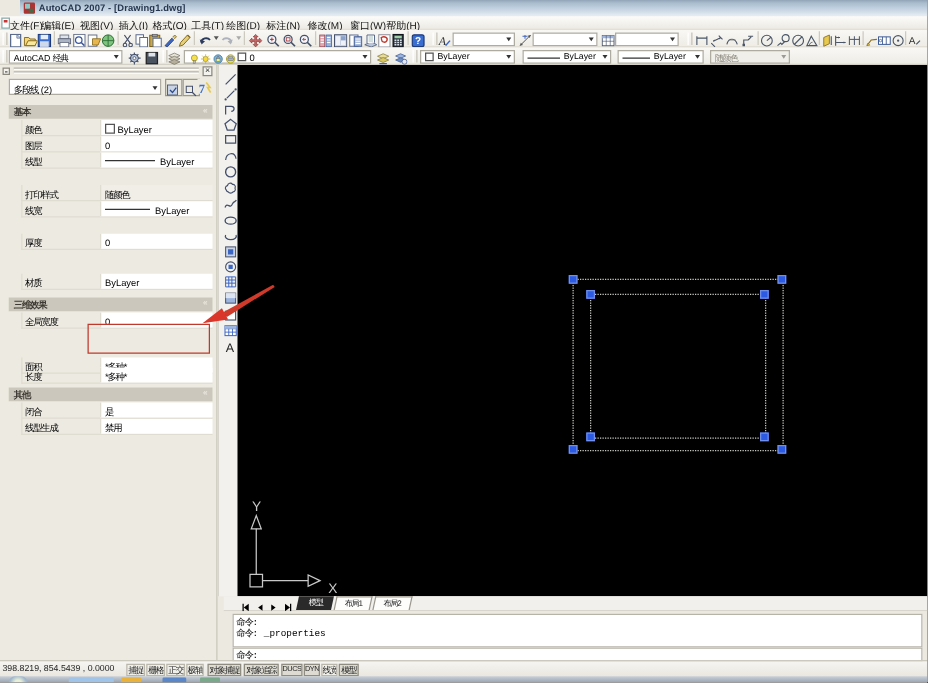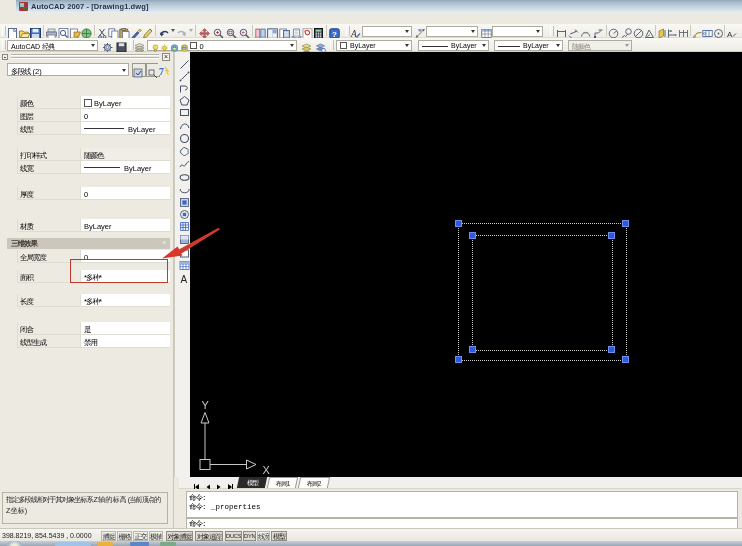--- a/index.html
+++ b/index.html
@@ -44,20 +44,36 @@
 .sbtn.on{background:#dedcd2;border-color:#8f8c81;}
 #task{left:0;top:541px;width:742px;height:5px;background:linear-gradient(#c9d0d7,#98a5b3);}
 .cjk{letter-spacing:-1px;}
 </style></head>
 <body>
 <div id="root">
 <div class="abs" id="titlebar">
       <div class="abs" id="adicon"></div>
       <div class="abs txt">AutoCAD 2007 - [Drawing1.dwg]</div>
     </div>
+<div class="abs" id="menubar">
+<div style="position:absolute;left:1px;top:1px;width:7px;height:9px;background:#fff;border:1px solid #8aa;box-sizing:border-box">
+        <div style="position:absolute;left:1px;top:1px;width:3px;height:2px;background:#c33"></div>
+      </div>
+<span class="mi" style="left:8px">文件(F)</span>
+<span class="mi" style="left:33px">编辑(E)</span>
+<span class="mi" style="left:64px">视图(V)</span>
+<span class="mi" style="left:95px">插入(I)</span>
+<span class="mi" style="left:122px">格式(O)</span>
+<span class="mi" style="left:153px">工具(T)</span>
+<span class="mi" style="left:181px">绘图(D)</span>
+<span class="mi" style="left:213px">标注(N)</span>
+<span class="mi" style="left:246px">修改(M)</span>
+<span class="mi" style="left:280px">窗口(W)</span>
+<span class="mi" style="left:309px">帮助(H)</span>
+</div>
 <div class="abs" id="tb1">
 <div class="grip" style="left:2px"></div>
 <div class="ico" style="left:7px"><svg width="11" height="11" viewBox="0 0 11 11">
           <rect x="1.5" y="0.5" width="8" height="10" fill="#fff" stroke="#5a6b8c"></rect>
           <path d="M6.5 0.5 L9.5 3.5 L6.5 3.5 Z" fill="#cdd8ea" stroke="#5a6b8c" stroke-width=".6"></path>
         </svg></div>
 <div class="ico" style="left:18.5px"><svg width="11" height="11" viewBox="0 0 11 11">
           <path d="M0.5 9.5 L0.5 3 L4 3 L5 4.2 L9.2 4.2 L9.2 9.5 Z" fill="#f7d677" stroke="#8a6d1d" stroke-width=".8"></path>
           <path d="M1.5 9.5 L3.5 5.6 L11 5.6 L9 9.5 Z" fill="#fae89d" stroke="#8a6d1d" stroke-width=".8"></path>
         </svg></div>
@@ -365,20 +381,24 @@
           <path d="M3 5 l2 2 l3 -4" stroke="#2a4a8a" stroke-width="1" fill="none"></path>
         </svg></div>
 <div style="position:absolute;left:146px;top:11px;width:12px;height:12px;border:1px solid #9a978c;background:#eceae1"><svg width="10" height="10" viewBox="0 0 10 10">
           <rect x="2" y="2" width="5" height="5" fill="none" stroke="#44506b" stroke-width=".8"></rect>
           <path d="M7 7 l3 3" stroke="#44506b"></path>
         </svg></div>
 <div style="position:absolute;left:158px;top:11px;width:12px;height:12px;background:#eceae1"><svg width="12" height="12" viewBox="0 0 12 12">
           <text x="1" y="10" font-size="10" font-weight="bold" fill="#3a6ed0" font-family="Liberation Serif">7</text>
           <path d="M7 2 L10 6 L8 6 L10.5 10" stroke="#e8c94f" stroke-width="1.3" fill="none"></path>
         </svg></div>
+<div class="phead" style="top:32px">
+        <span class="t cjk">基本</span>
+        <span class="ch">«</span>
+      </div>
 <div class="prow" style="top:44px;height:13px">
         <span class="pl cjk">颜色</span>
         <div class="pv" style="">
           <span style="position:absolute;left:3px;top:3px;width:6px;height:6px;background:#fff;border:1px solid #555"></span>
           <span class="pvt" style="left:13px">ByLayer</span>
         </div>
       </div>
 <div class="prow" style="top:57px;height:13px">
         <span class="pl cjk">图层</span>
         <div class="pv" style="">
@@ -420,45 +440,48 @@
 <div class="phead" style="top:186px">
         <span class="t cjk">三维效果</span>
         <span class="ch">«</span>
       </div>
 <div class="prow" style="top:198px;height:13px">
         <span class="pl cjk">全局宽度</span>
         <div class="pv" style="">
           <span class="pvt">0</span>
         </div>
       </div>
-<div class="prow" style="top:218px;height:13px">
+<div class="prow" style="top:234px;height:13px">
         <span class="pl cjk">面积</span>
         <div class="pv" style="">
           <span class="pvt cjk">*多种*</span>
         </div>
       </div>
 <div class="prow" style="top:242px;height:13px">
         <span class="pl cjk">长度</span>
         <div class="pv" style="">
           <span class="pvt cjk">*多种*</span>
         </div>
       </div>
+<div class="phead" style="top:258px">
+        <span class="t cjk">其他</span>
+        <span class="ch">«</span>
+      </div>
 <div class="prow" style="top:283px;height:13px">
         <span class="pl cjk">线型生成</span>
         <div class="pv" style="">
           <span class="pvt cjk">禁用</span>
         </div>
       </div>
 <div class="prow" style="top:270px;height:13px">
         <span class="pl cjk">闭合</span>
         <div class="pv" style="">
           <span class="pvt cjk">是</span>
         </div>
       </div>
-<div style="position:absolute;left:2px;top:440px;width:166px;height:32px;border:1px solid #b5b2a7;background:#eceae1;box-sizing:border-box;font-size:7.2px;color:#222;padding:2px 3px;line-height:10.5px"><span class="cjk">指定多段线相对于其对象坐标系 Z <span style="letter-spacing:0">轴的标高</span> (当前顶点的<br>Z <span style="letter-spacing:0">坐标</span>)</span></div>
 </div>
 <div class="abs" id="strip">
 <div class="ico" style="left:3.5px;top:4px"><svg width="11" height="11" viewBox="0 0 11 11">
           <path d="M1.5 9.5 L9.5 1.5" stroke="#44506b" stroke-width="1"></path>
         </svg></div>
 <div class="ico" style="left:3.5px;top:16px"><svg width="11" height="11" viewBox="0 0 11 11">
           <path d="M2.5 8.5 L8.5 2.5" stroke="#44506b" stroke-width="1"></path>
           <circle cx="1.5" cy="9.5" r=".9" fill="#44506b"></circle>
           <circle cx="9.5" cy="1.5" r=".9" fill="#44506b"></circle>
         </svg></div>

